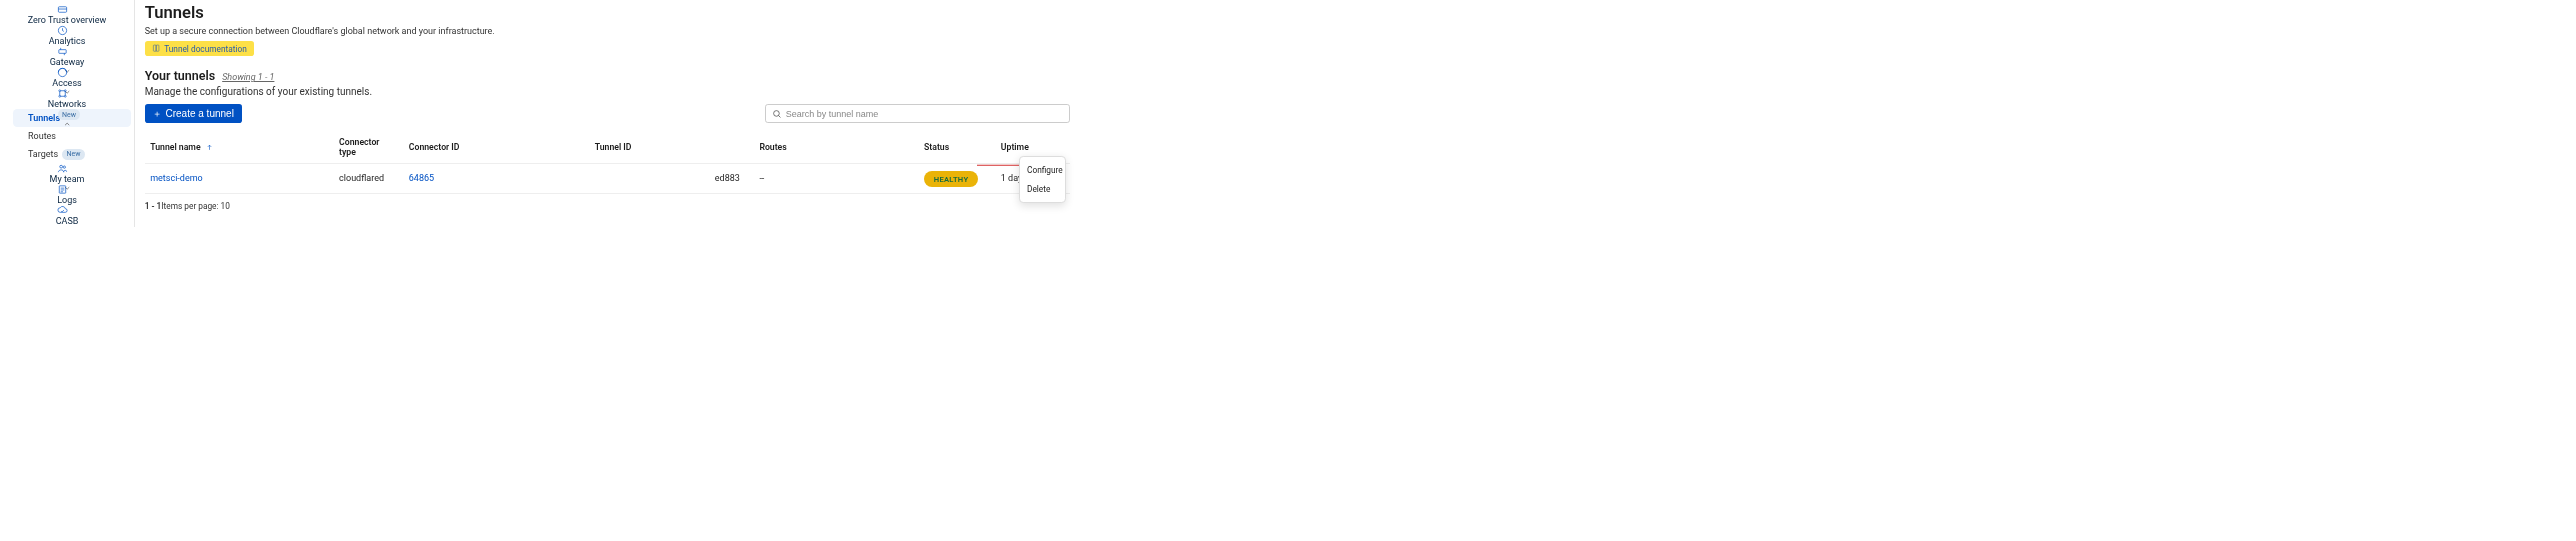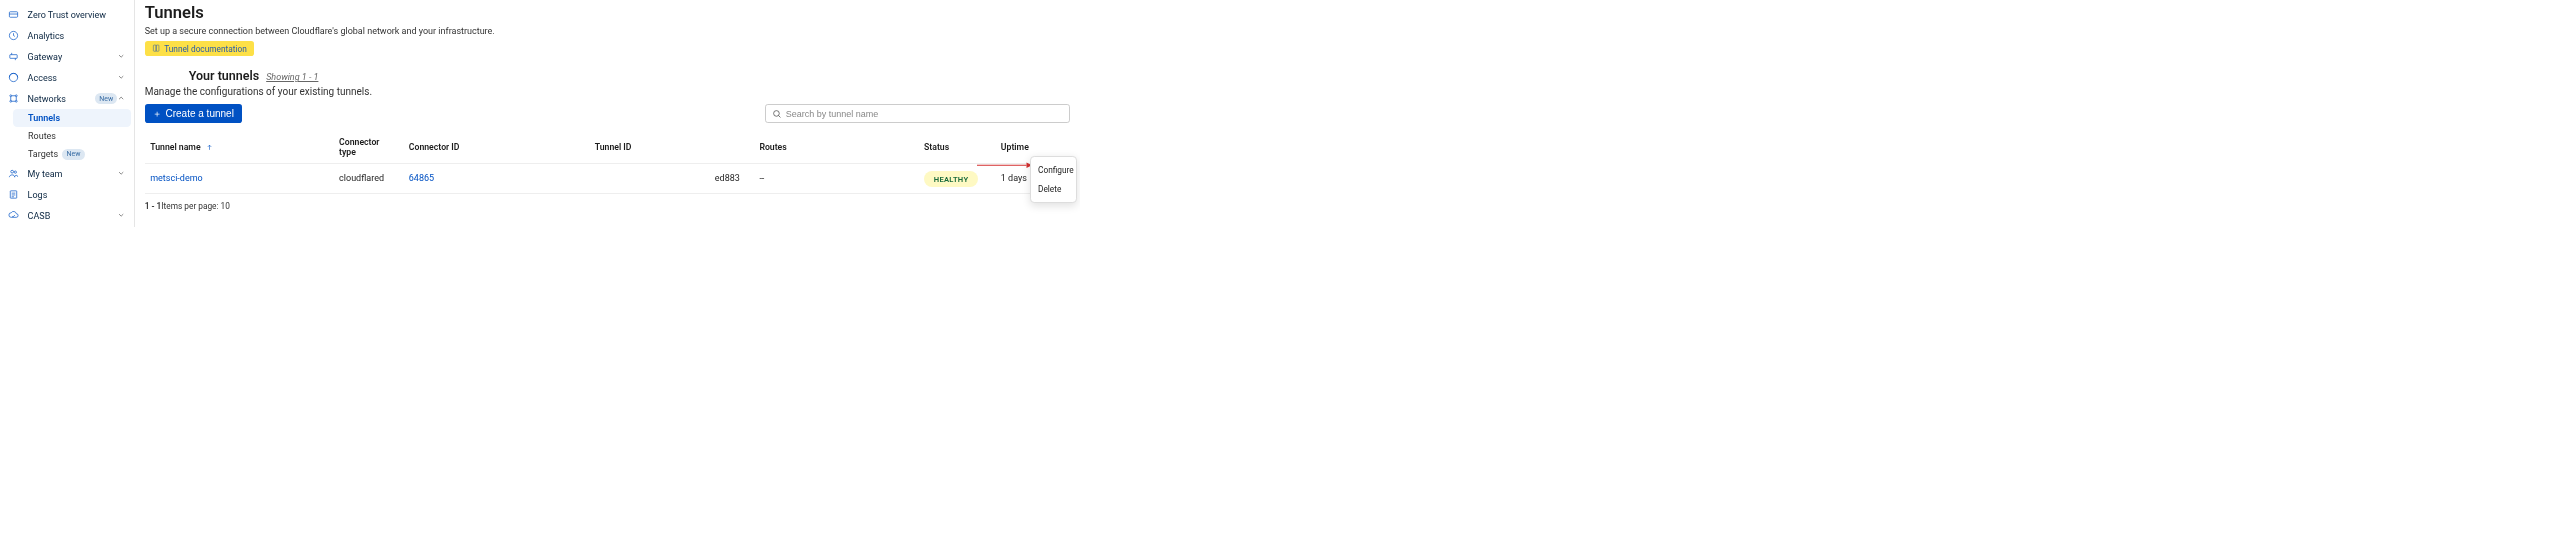--- a/index.html
+++ b/index.html
@@ -23,20 +23,21 @@
 }
 .nav-item {
   display: flex;
   align-items: center;
   height: 21px;
   padding: 0 8.3px;
   color: #0a2540;
   cursor: pointer;
   position: relative;
   font-size: 9px;
+  flex-direction: column;
 }
 .nav-item .icon {
   width: 11px;
   height: 11px;
   margin-right: 8.3px;
   display: inline-flex;
   align-items: center;
   justify-content: center;
   color: #0051c3;
 }
@@ -90,21 +91,20 @@
   border-radius: 2.8px;
   cursor: pointer;
 }
 .doc-pill .icon { margin-right: 4.2px; display: inline-flex; }
 .doc-pill .icon svg { width: 8.3px; height: 8.3px; stroke: #2a5ca8; fill: none; stroke-width: 1.5; }
 
 .section-head {
   display: flex;
   align-items: baseline;
   margin-top: 12.5px;
-  margin-left: 44px;
 }
 .section-title { font-size: 12.5px; font-weight: 600; }
 .section-count { font-size: 9px; font-style: italic; color: #666; margin-left: 7px; text-decoration: underline; }
 .section-desc { font-size: 10px; color: #333; margin-top: 2.8px; }
 
 .toolbar {
   display: flex;
   justify-content: space-between;
   align-items: center;
   margin-top: 7px;
@@ -160,21 +160,21 @@
 .table th .sort { margin-left: 2.8px; color: #0051c3; display: inline-flex; vertical-align: middle; }
 .table th .sort svg { width: 7px; height: 7px; stroke: #0051c3; fill: none; stroke-width: 2; }
 .table td {
   padding: 7px 5.5px;
   font-size: 9px;
   border-bottom: 0.7px solid #eee;
   vertical-align: middle;
 }
 .link { color: #0051c3; cursor: pointer; }
 .status-badge {
-  background: #fef9c3;
+  background: #eab308;
   color: #1a6b3c;
   font-size: 7.6px;
   font-weight: 600;
   padding: 3.5px 9.7px;
   border-radius: 9.7px;
   letter-spacing: 0.3px;
   margin-top: 16px;
 }
 .kebab {
   width: 15.2px;
@@ -193,21 +193,21 @@
   margin-top: 7px;
   font-size: 8.3px;
   color: #333;
   display: flex;
 }
 .footer .range { font-weight: 600; }
 
 
 .dropdown {
   position: absolute;
-  right: 3px;
+  right: 14px;
   top: 156px;
   width: 47px;
   background: #fff;
   border: 0.7px solid #ddd;
   border-radius: 4.2px;
   box-shadow: 0 2.8px 8.3px rgba(0,0,0,0.12);
   padding: 4.2px 0;
   z-index: 10;
 }
 .dropdown .item {

